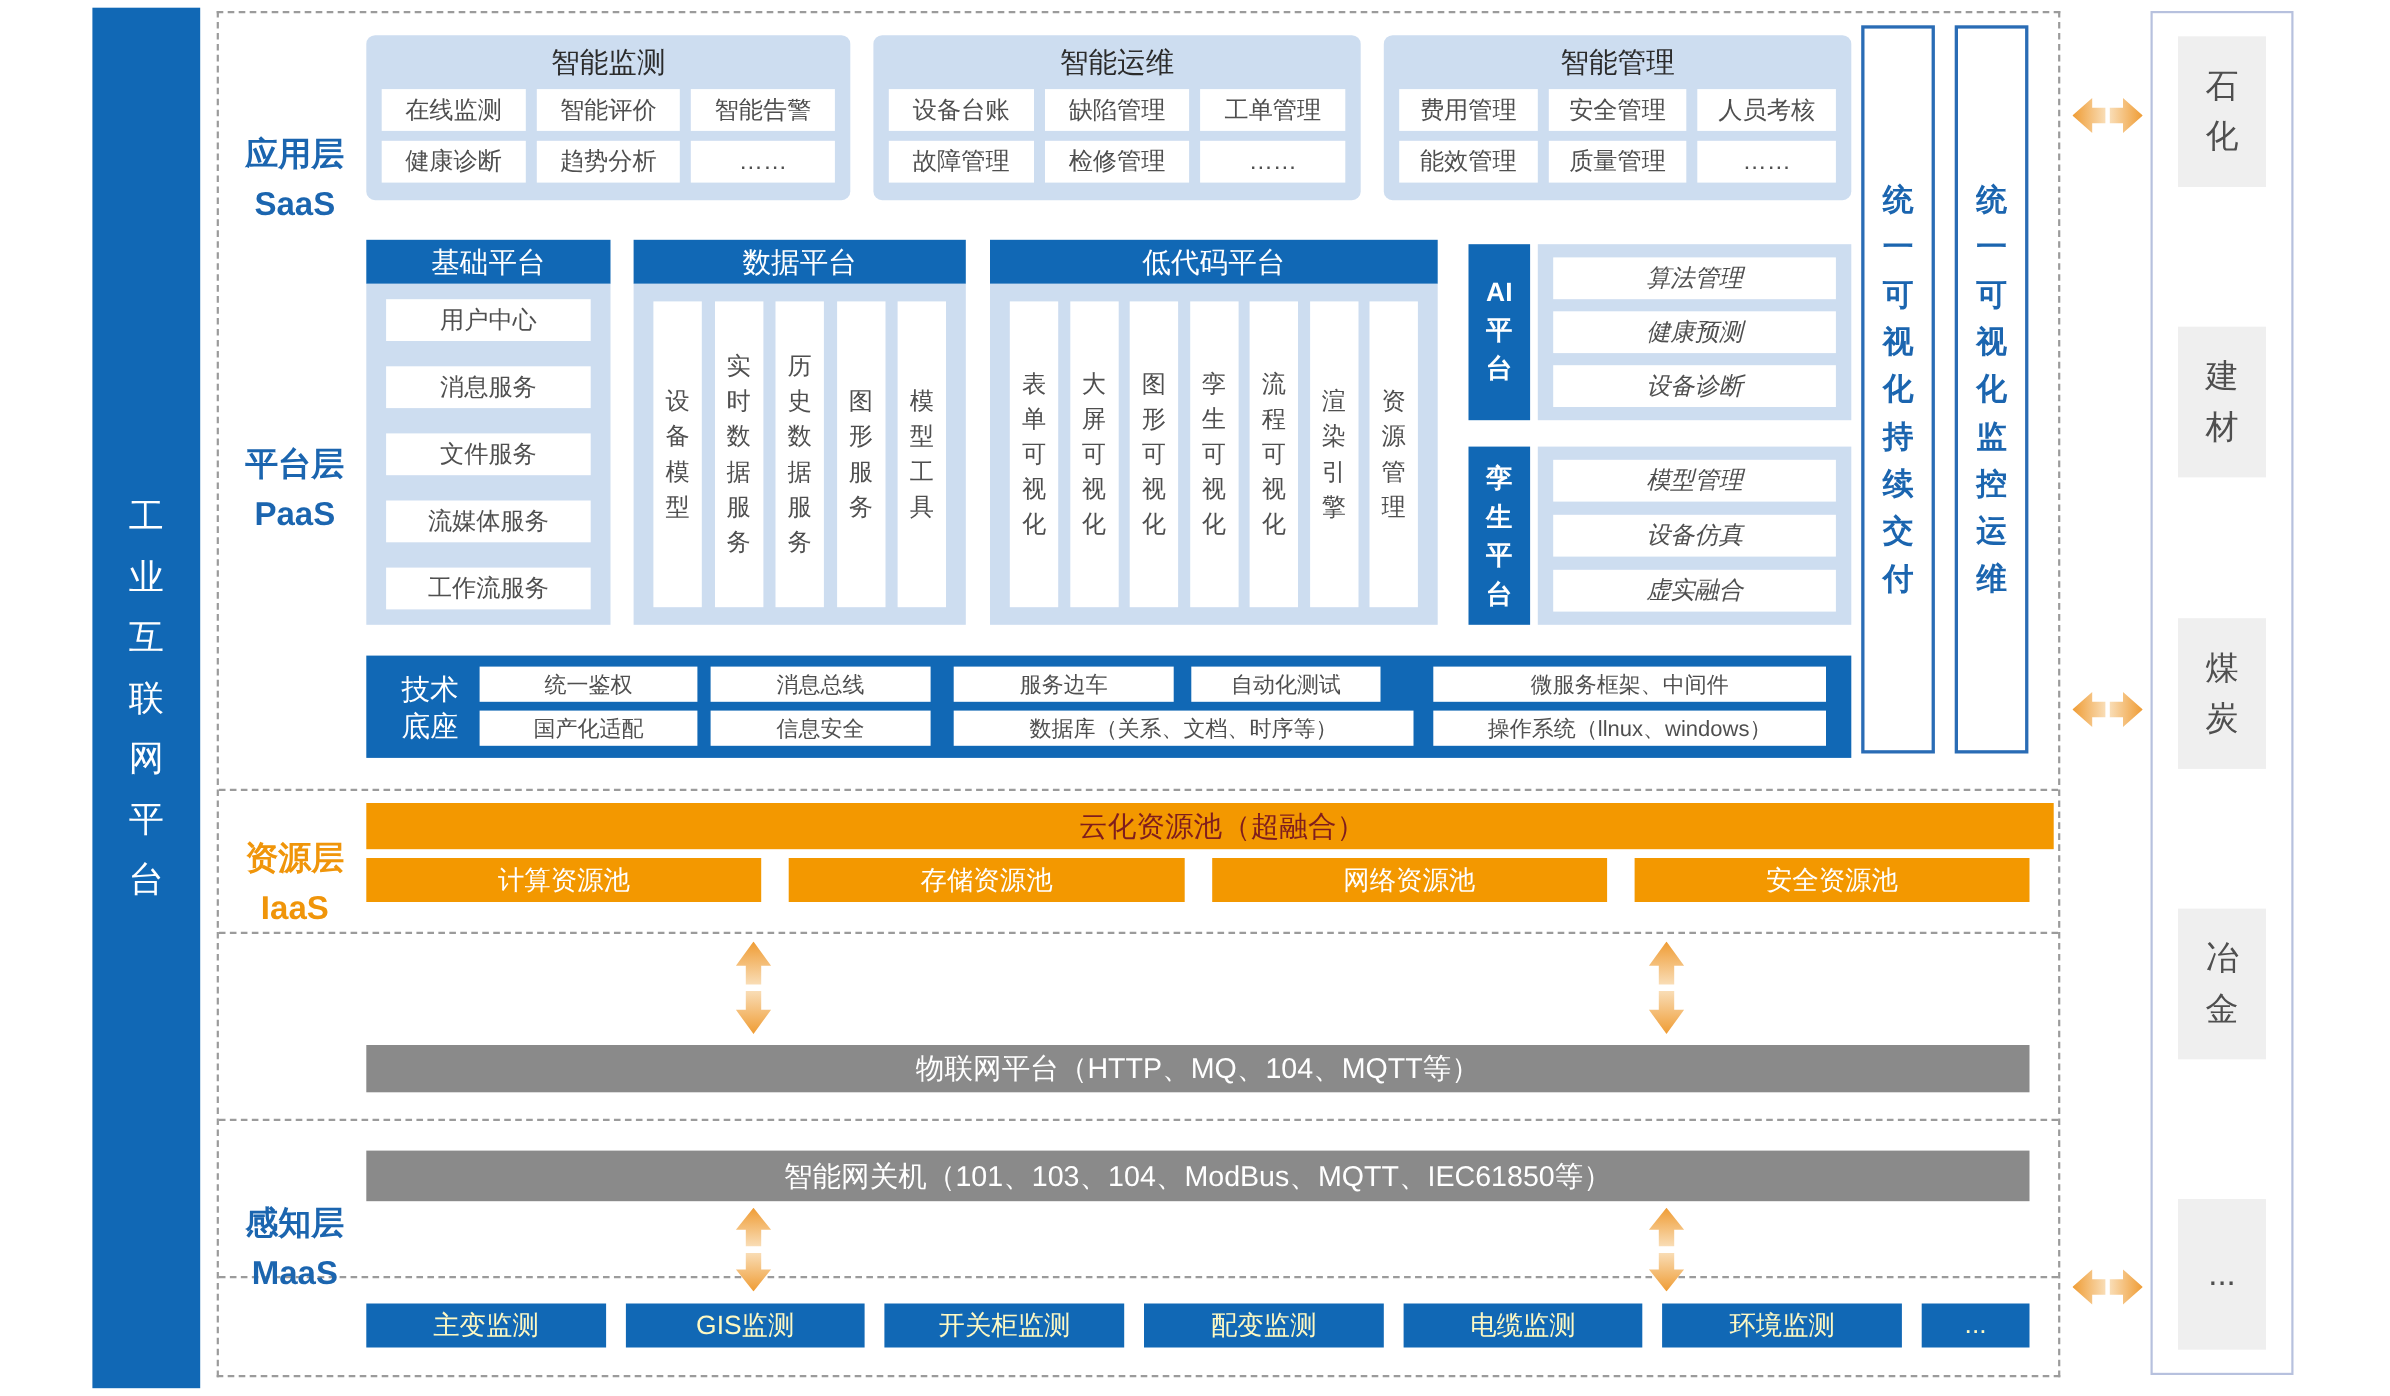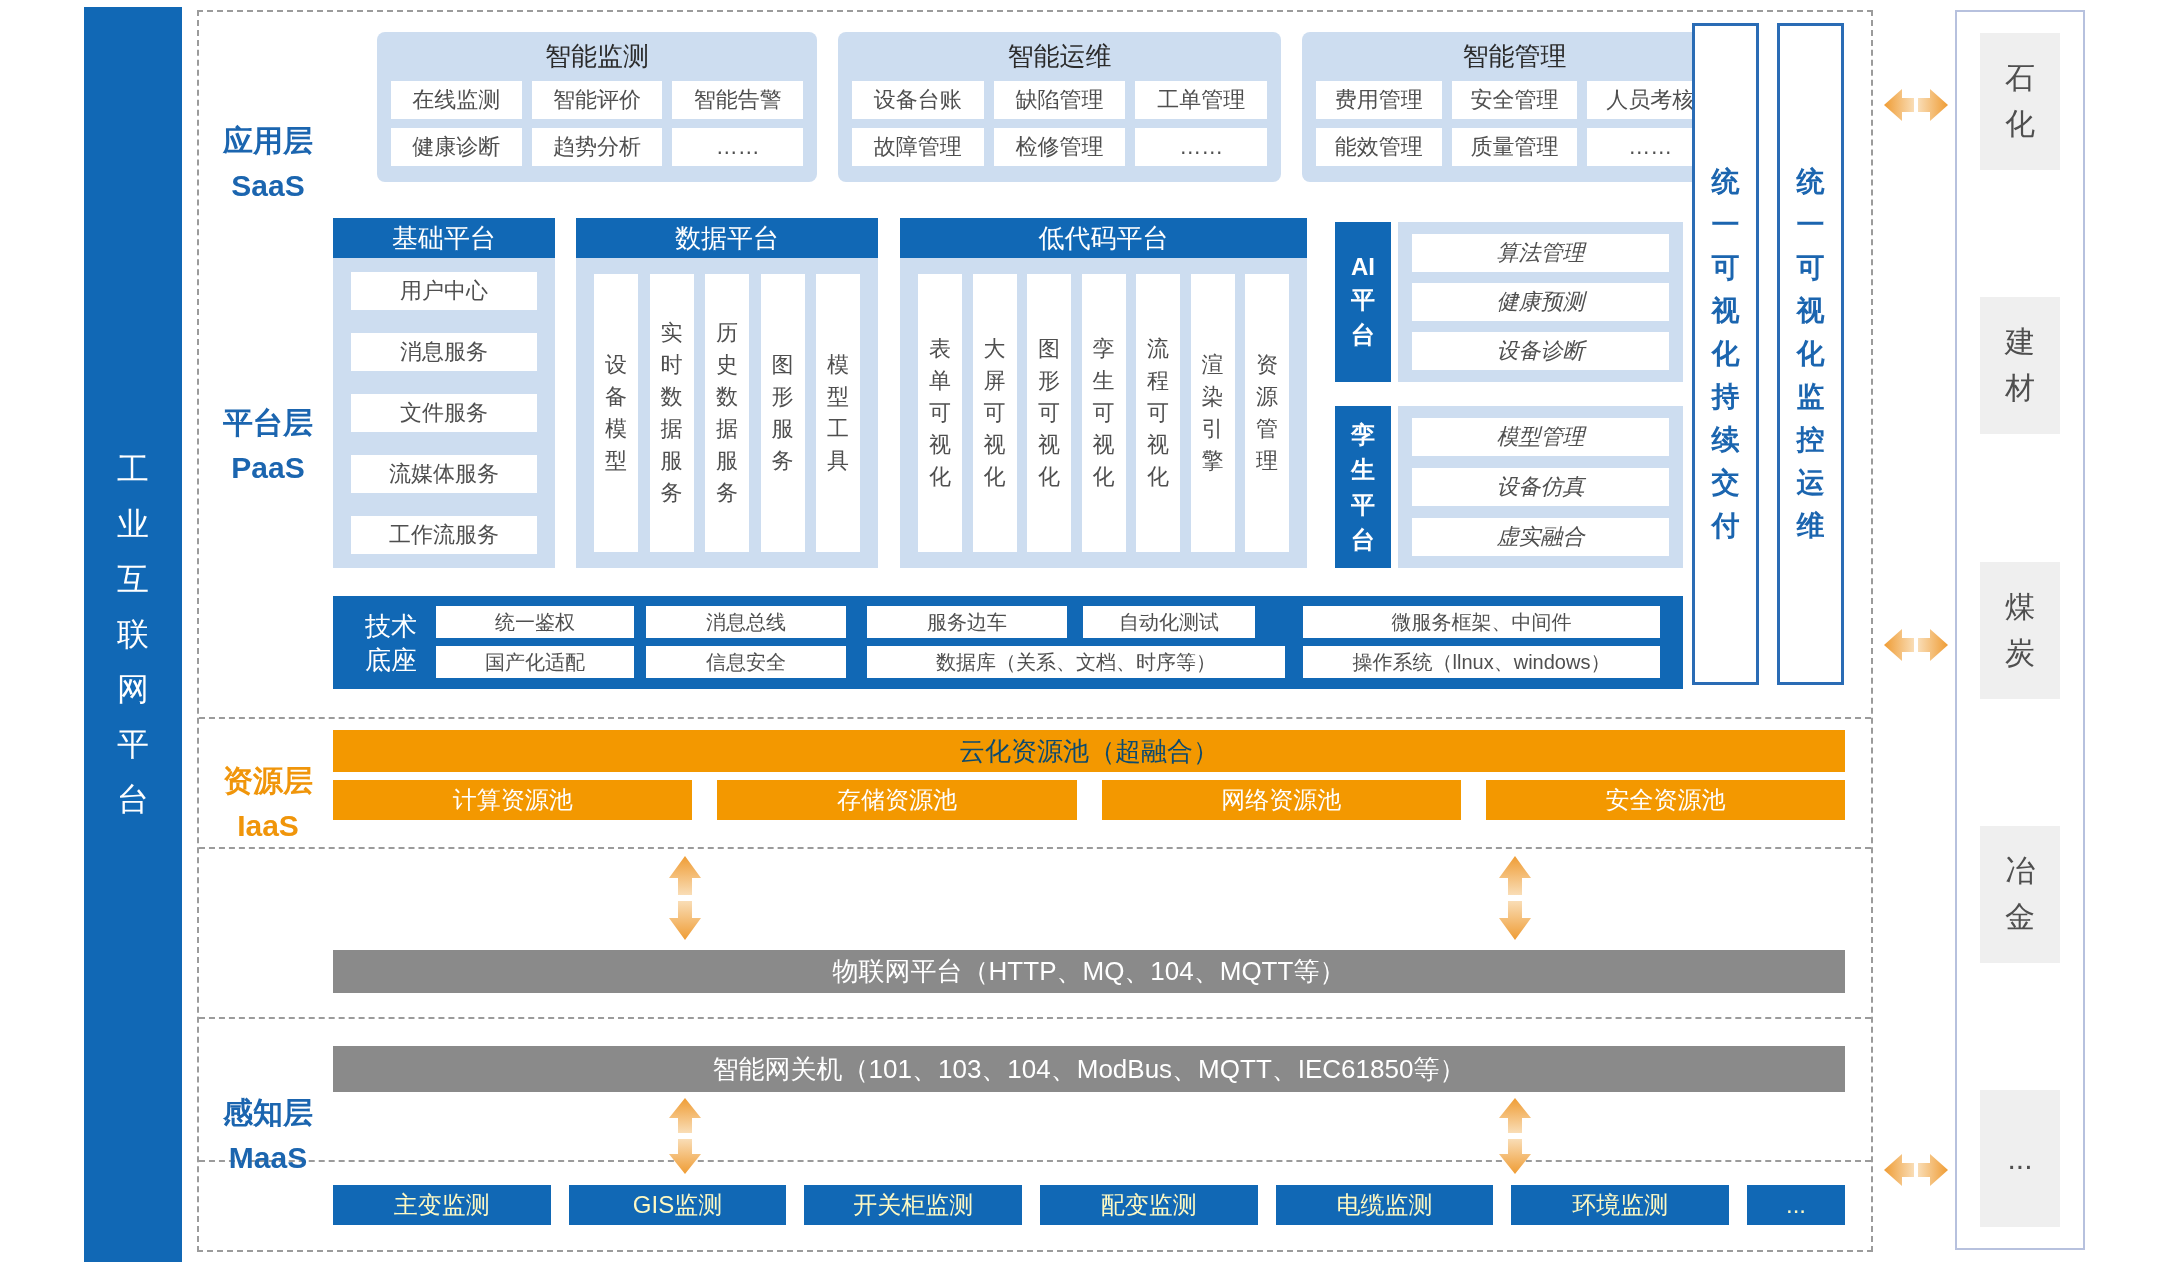--- a/index.html
+++ b/index.html
@@ -12,21 +12,21 @@
   .left-bar .vcol{gap:11px;font-size:32px;font-weight:500;color:#fff;}
   
   .frame{position:absolute;left:197px;top:10px;width:1676px;height:1242px;
          border:2px dashed #9b9b9b;box-sizing:border-box;}
   .sep{position:absolute;left:0;right:0;height:0;border-top:2px dashed #9b9b9b;}
   
   .layer-label{position:absolute;left:193px;width:150px;text-align:center;font-weight:700;
                font-size:30px;line-height:45px;color:#1b65af;}
   .layer-label.orange{color:#f0950a;}
   
-  .group{position:absolute;top:32px;height:150px;background:#cdddf0;border-radius:8px;box-sizing:border-box;margin-left:44px;}
+  .group{position:absolute;top:32px;height:150px;background:#cdddf0;border-radius:8px;box-sizing:border-box;}
   .g-title{margin-top:7px;text-align:center;font-size:26px;color:#2b2b2b;line-height:34px;}
   .g-items{display:grid;grid-template-columns:repeat(3,1fr);gap:9px 10px;padding:0 14px;margin-top:8px;}
   .witem{background:#fff;height:38px;display:flex;align-items:center;justify-content:center;
          font-size:22px;color:#4f4f4f;white-space:nowrap;}
   
   .phead{position:absolute;top:218px;height:40px;background:#1168b5;color:#fff;font-size:26px;
          display:flex;align-items:center;justify-content:center;}
   .pbody{position:absolute;top:258px;height:310px;background:#cdddf0;box-sizing:border-box;}
   .pbody-rows{display:flex;flex-direction:column;justify-content:space-between;height:100%;
               box-sizing:border-box;padding:14px 18px;}
@@ -38,22 +38,22 @@
   .vlabel .vcol{gap:3px;font-size:24px;font-weight:700;}
   .sideblock{position:absolute;background:#cdddf0;box-sizing:border-box;}
   .sideblock .pbody-rows{padding:12px 14px;font-style:italic;}
   
   .tech-bar{position:absolute;left:333px;top:596px;width:1350px;height:93px;background:#1168b5;}
   .tech-label{position:absolute;left:12px;top:0;height:100%;width:92px;display:flex;flex-direction:column;
               align-items:center;justify-content:center;color:#fff;font-size:26px;line-height:34px;}
   .tbox{position:absolute;height:32px;background:#fff;display:flex;align-items:center;justify-content:center;
         font-size:20px;color:#4f4f4f;white-space:nowrap;}
   
-  .cloud-bar{position:absolute;left:333px;top:730px;width:1512px;height:42px;background:#f39800;color:#0c4a6e;
-             font-size:26px;display:flex;align-items:center;justify-content:center;}
+  .cloud-bar{position:absolute;left:333px;top:730px;width:1512px;height:42px;background:#f39800;color:#7f1d1d;
+             font-size:26px;display:flex;align-items:center;justify-content:center;padding-left:22px;}
   .pools{position:absolute;left:333px;top:780px;width:1512px;height:40px;display:flex;gap:25px;}
   .pool{flex:1;background:#f39800;color:#fff;font-size:24px;display:flex;align-items:center;justify-content:center;}
   
   .gray-bar{position:absolute;left:333px;width:1512px;background:#8a8a8a;color:#fff;font-size:26px;
             display:flex;align-items:center;justify-content:center;}
   
   .monitors{position:absolute;left:333px;top:1185px;width:1512px;height:40px;display:flex;gap:18px;}
   .monitor{flex:1;background:#1168b5;color:#fef9c3;font-size:24px;display:flex;align-items:center;justify-content:center;}
   .monitor.small{flex:0 0 98px;}
   

